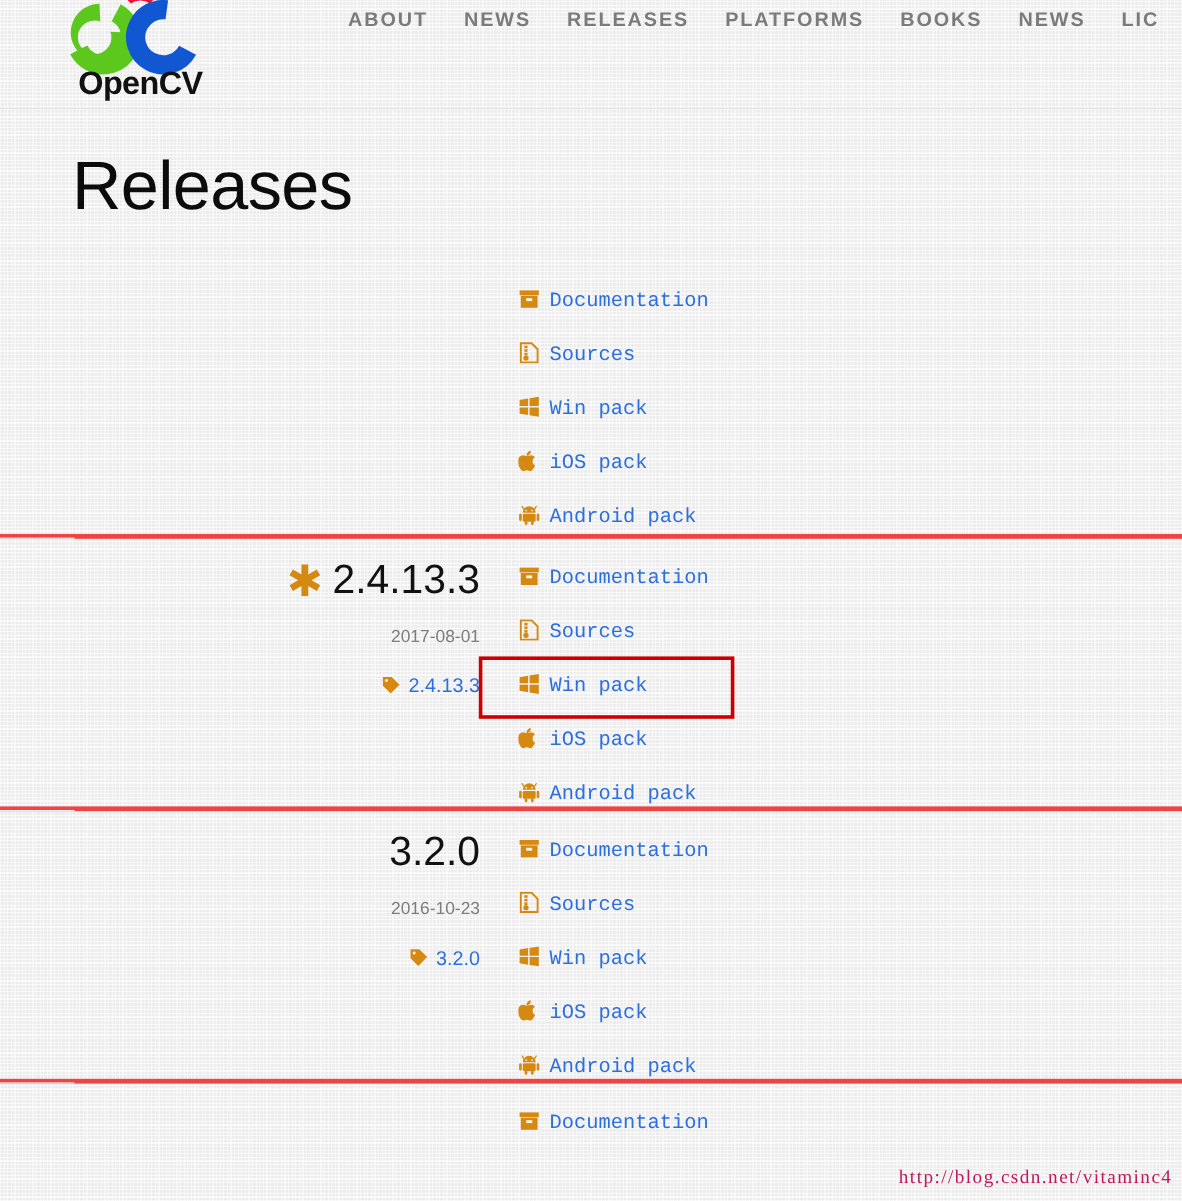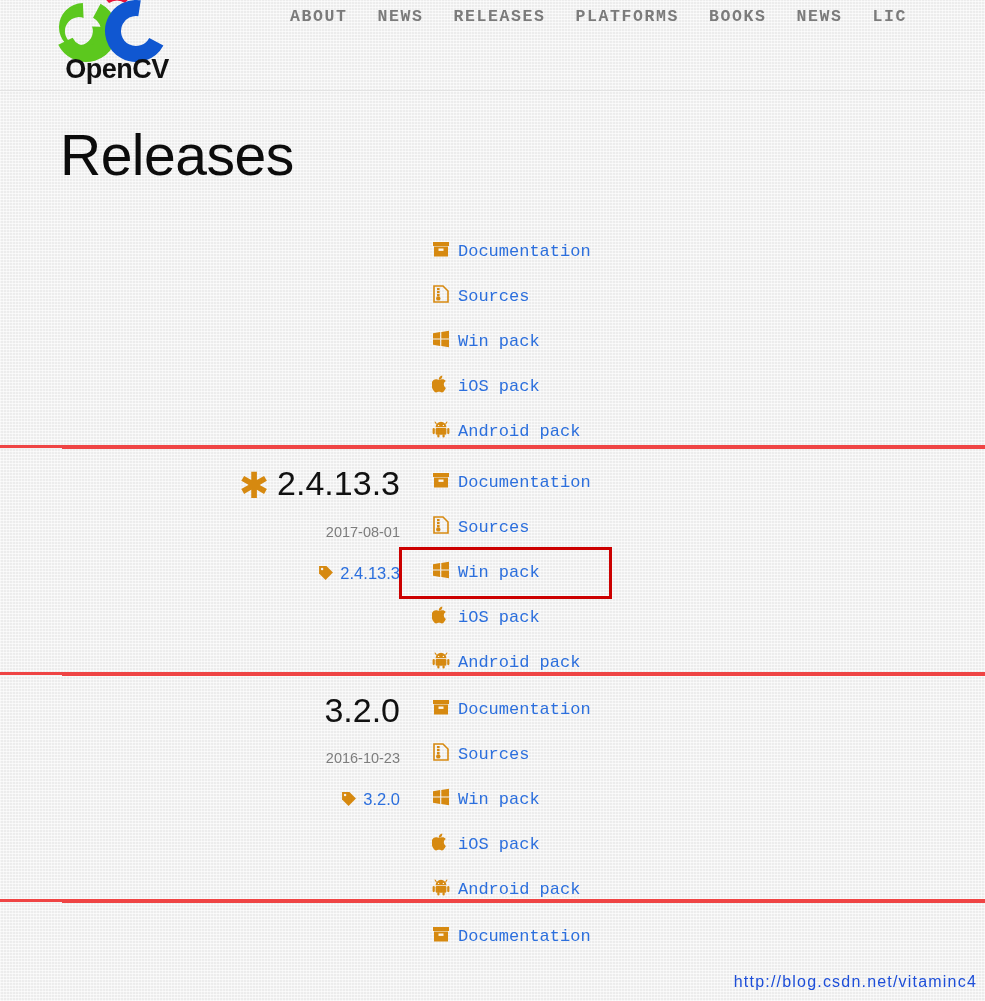--- a/index.html
+++ b/index.html
@@ -39,21 +39,21 @@
   .main-nav {
     position: absolute;
     left: 290px;
     top: 6px;
     display: flex;
     align-items: center;
     gap: 30px;
     white-space: nowrap;
   }
   .nav-link {
-    font-family: Liberation Mono, monospace;
+    font-family: Liberation Sans, sans-serif;
     font-size: 16.5px;
     font-weight: bold;
     letter-spacing: 1.6px;
     color: #7b7b7b;
     text-decoration: none;
     line-height: 22px;
   }
 
   .header-rule {
     position: absolute;
@@ -184,24 +184,24 @@
     border: 3px solid #cc0000;
     pointer-events: none;
     background: transparent;
   }
 
   
   .watermark {
     position: absolute;
     right: 8px;
     bottom: 10px;
-    font-family: Liberation Sans, sans-serif;
+    font-family: Liberation Serif, serif;
     font-size: 16px;
     letter-spacing: 1.2px;
-    color: #1d4ed8;
+    color: #be185d;
     white-space: nowrap;
   }
 </style>
 </head>
 <body>
 
 <div class="site-header">
 
   <a class="logo" href="#">
     <svg viewBox="0 0 120 100" width="120" height="100">

